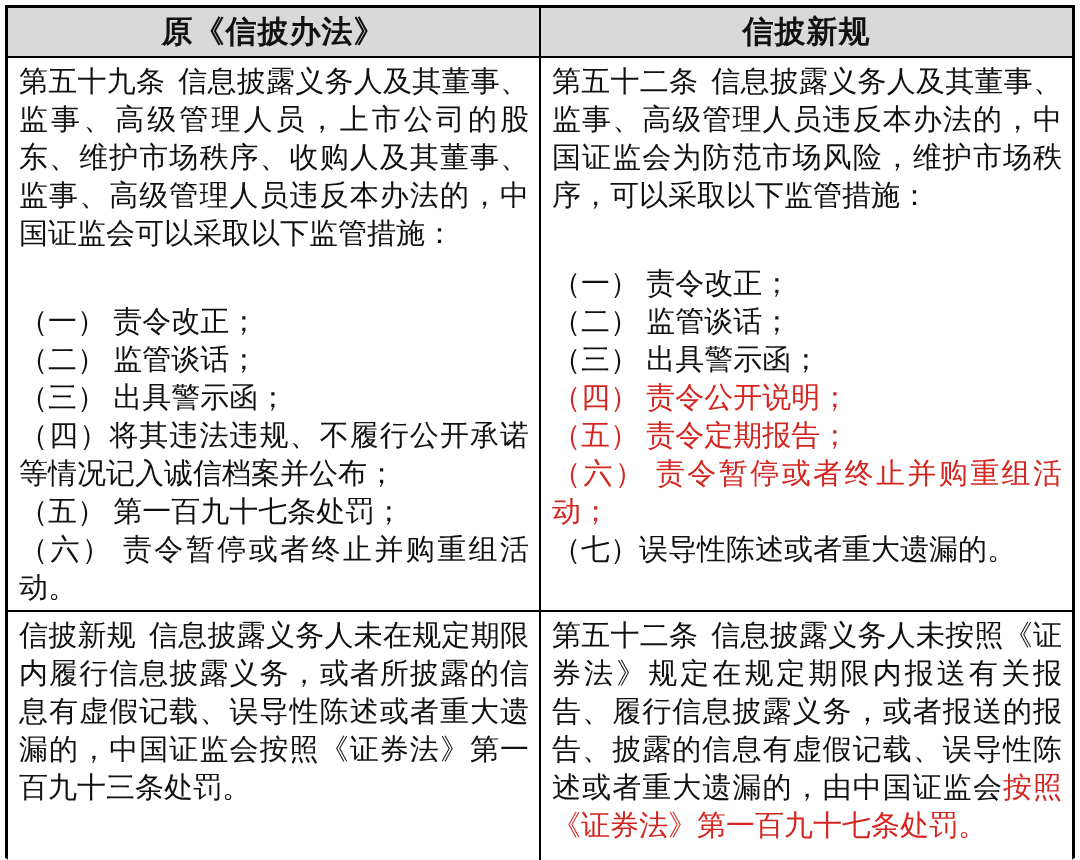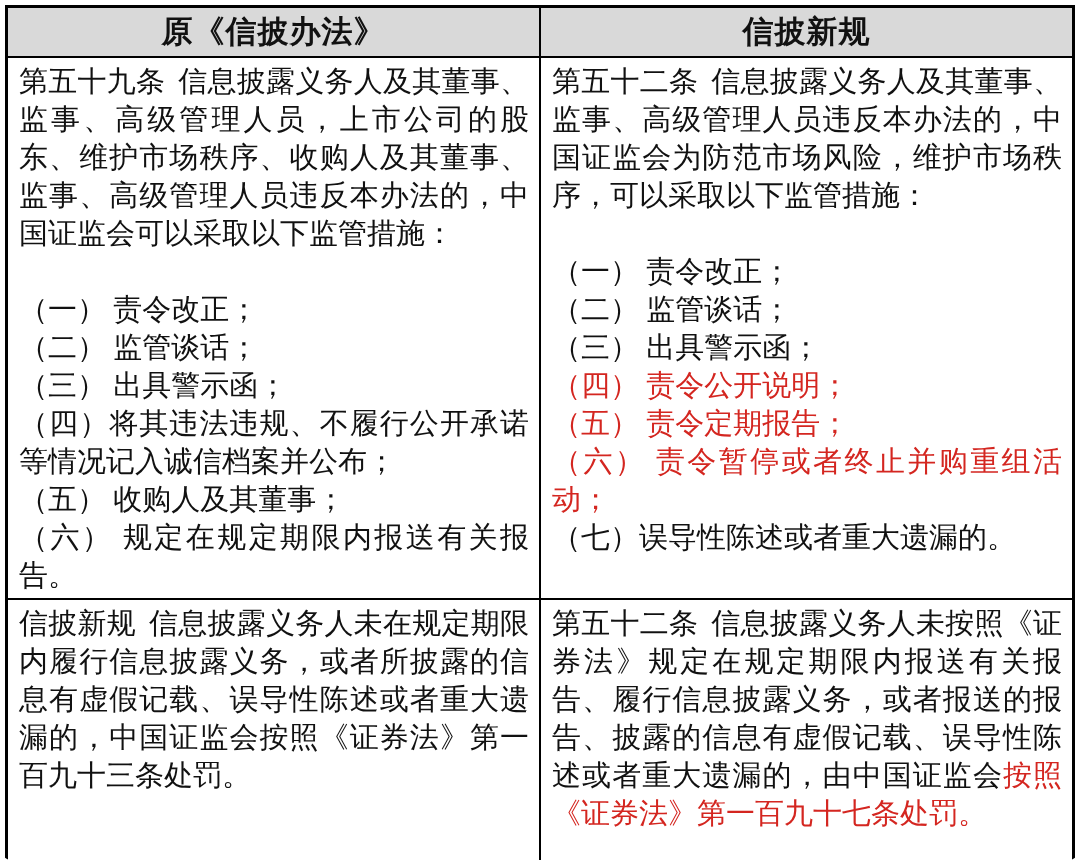--- a/index.html
+++ b/index.html
@@ -49,21 +49,21 @@
     line-height:38px;
     text-align:justify;
   }
   td.r1{ height:492px; }
   td.r2{ height:292px; }
   .term{
     font-weight:normal;
     margin-right:13px;
   }
   .items{
-    margin-top:38px;
+    margin-top:50px;
   }
   .item{ }
   .red{ color:var(--red); }
   p{ margin:0; }
 </style>
 </head>
 <body>
 
 <div class="page">
   <table class="cmp">
@@ -74,22 +74,22 @@
     </tr>
 
     <tr>
       <td class="r1">
         <p><span class="term">第五十九条</span><span>信息披露义务人及其董事、监事、高级管理人员，上市公司的股东、维护市场秩序、收购人及其董事、监事、高级管理人员违反本办法的，中国证监会可以采取以下监管措施：</span></p>
         <div class="items">
           <div class="item">（一） 责令改正；</div>
           <div class="item">（二） 监管谈话；</div>
           <div class="item">（三） 出具警示函；</div>
           <div class="item">（四）将其违法违规、不履行公开承诺等情况记入诚信档案并公布；</div>
-          <div class="item">（五） 收购人及其董事；</div>
-          <div class="item">（六） 规定在规定期限内报送有关报告。</div>
+          <div class="item">（五） 第一百九十七条处罚；</div>
+          <div class="item">（六） 责令暂停或者终止并购重组活动。</div>
         </div>
       </td>
       <td class="r1">
         <p><span class="term">第五十二条</span><span>信息披露义务人及其董事、监事、高级管理人员违反本办法的，中国证监会为防范市场风险，维护市场秩序，可以采取以下监管措施：</span></p>
         <div class="items">
           <div class="item">（一） 责令改正；</div>
           <div class="item">（二） 监管谈话；</div>
           <div class="item">（三） 出具警示函；</div>
           <div class="item red">（四） 责令公开说明；</div>
           <div class="item red">（五） 责令定期报告；</div>

